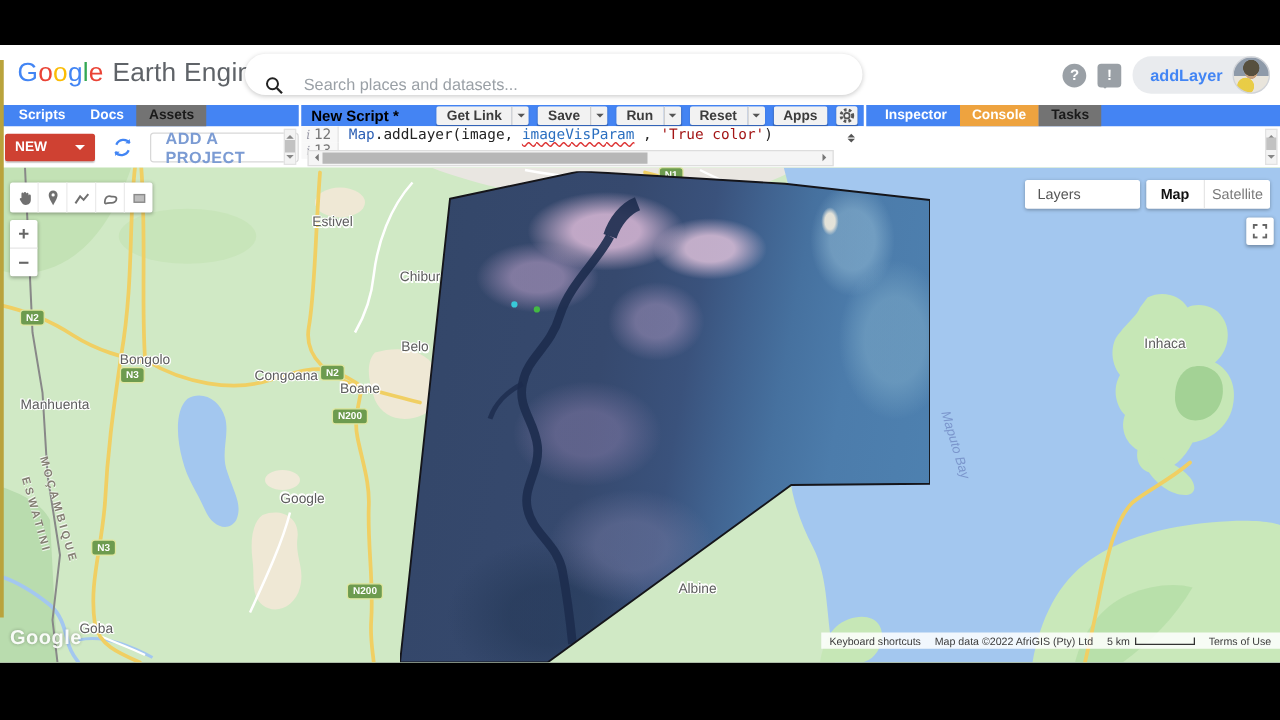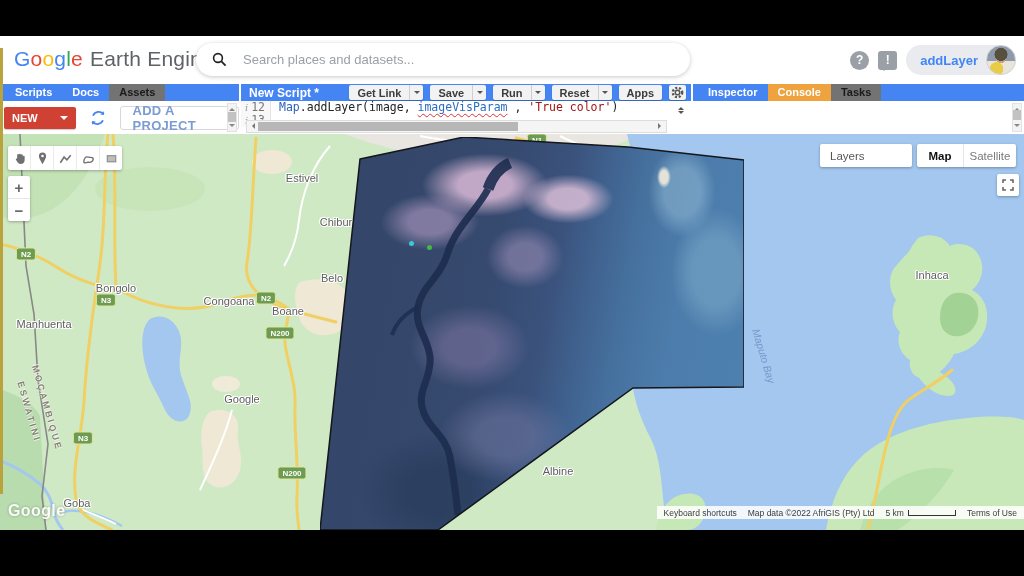--- a/index.html
+++ b/index.html
@@ -10,21 +10,21 @@
   .letterbox.bot{top:542px;height:34px;}
   .app{position:absolute;top:36px;left:0;width:1024px;height:494px;background:#fff;}
   .accent{position:absolute;left:0;top:48px;width:3px;height:446px;background:#b9a33c;z-index:9;}
 
   
   .hdr{position:relative;height:48px;background:#fff;}
   .logo{position:absolute;left:14px;top:11px;font-size:21px;letter-spacing:.2px;display:flex;align-items:baseline;}
   .logo .gl span{font-weight:500;}
   .logo .sfx{color:#5f6368;margin-left:7px;}
   .srch{position:absolute;left:196px;top:7px;width:494px;height:33px;background:#fff;border-radius:17px;
-        box-shadow:0 1px 4px rgba(0,0,0,.22);display:flex;align-items:center;}
+        box-shadow:0 1px 4px rgba(0,0,0,.22);display:flex;align-items:flex-end;}
   .srch svg{margin:0 14px 0 16px;}
   .srch input{border:none;outline:none;flex:1;font-size:13px;color:#333;font-family:"Liberation Sans",sans-serif;background:transparent;}
   .srch input::placeholder{color:#9aa0a6;}
   .hdr-right{position:absolute;right:8px;top:9px;height:30px;display:flex;align-items:center;gap:9px;}
   .ic-help,.ic-fb{width:19px;height:19px;background:#9aa0a6;color:#fff;font-size:12px;font-weight:bold;
         display:flex;align-items:center;justify-content:center;}
   .ic-help{border-radius:50%;}
   .ic-fb{border-radius:3px;position:relative;}
   .ic-fb:after{content:"";position:absolute;left:3px;bottom:-4px;border:3px solid transparent;border-top-color:#9aa0a6;}
   .user-pill{height:30px;background:#e9ebee;border-radius:16px;display:flex;align-items:center;padding-left:14px;gap:8px;}
@@ -55,21 +55,21 @@
   .btn-addproj{margin-left:12px;height:22px;border:1px solid #d8d8d8;border-radius:3px;background:#fff;
            color:#7b9bd3;font-size:13px;font-weight:bold;display:flex;align-items:center;padding:0 11px;letter-spacing:.3px;}
   .vscroll{position:absolute;right:2px;top:19px;bottom:2px;width:8px;background:#f3f3f3;border:1px solid #e2e2e2;}
   .vscroll .thumb{position:absolute;left:0;right:0;top:8px;height:10px;background:#c2c2c2;}
   .tri{width:0;height:0;border:3px solid transparent;margin:1px auto;}
   .tri.up{border-bottom-color:#888;margin-top:1px;}
   .tri.dn{border-top-color:#888;position:absolute;bottom:0;left:1px;}
 
   
   .mid-bar{height:17px;background:#4484f3;display:flex;align-items:center;padding:0 5px;}
-  .mid-title{color:#ffffff;font-size:12px;font-weight:bold;margin-right:auto;padding-left:3px;white-space:nowrap;}
+  .mid-title{color:#000000;font-size:12px;font-weight:bold;margin-right:auto;padding-left:3px;white-space:nowrap;}
   .ebtn{display:flex;height:15px;margin-left:7px;border-radius:2px;overflow:hidden;box-shadow:0 1px 1px rgba(0,0,0,.25);}
   .ebtn .lab{background:#f2f2f2;color:#3c3c3c;font-size:11px;font-weight:bold;display:flex;align-items:center;padding:0 8px;white-space:nowrap;}
   .ebtn .dd{background:#f2f2f2;border-left:1px solid #cfcfcf;width:13px;display:flex;align-items:center;justify-content:center;}
   .ebtn .dd i{width:0;height:0;border:3.5px solid transparent;border-top-color:#555;margin-top:3px;}
   .gearbtn{margin-left:7px;width:17px;height:15px;background:#f2f2f2;border-radius:2px;display:flex;align-items:center;justify-content:center;box-shadow:0 1px 1px rgba(0,0,0,.25);}
   .code{position:relative;height:33px;background:#fff;font-family:"DejaVu Sans Mono","Liberation Mono",monospace;font-size:11.5px;overflow:hidden;}
   .code-row{display:flex;height:13px;line-height:13px;}
   .gut{width:30px;background:#f8f8f8;border-right:1px solid #e4e4e4;color:#777;text-align:right;padding-right:5px;box-sizing:border-box;}
   .gut .gm{font-style:italic;color:#9a9aa8;font-family:"DejaVu Serif",serif;margin-right:3px;font-size:10px;}
   .code-txt{padding-left:8px;white-space:pre;}
@@ -312,21 +312,21 @@
           <path d="M256,4 C252,58 252,100 247,128 C243,152 263,167 288,176"></path>
           <path d="M290,176 C305,180 320,184 336,188"></path>
           <path d="M289,178 C287,190 283,202 286,216 C290,236 296,252 295,272 C294,302 299,332 297,362 C296,376 298,386 299,396"></path>
           <path d="M952,236 C936,250 918,258 906,268 C892,282 886,310 880,340 C876,362 872,378 868,396"></path>
           <path d="M0,110 C18,114 40,122 58,134 C80,148 100,152 118,156"></path>
           <path d="M516,4 C532,8 548,12 562,18"></path>
         </g>
       </svg>
 
       <div class="lbl-layer" id="lbl-layer">
-          <div class="map-label town" style="left: 266px; top: 44px; margin-left: 36px;">Estivel</div>
+          <div class="map-label town" style="left: 266px; top: 44px;">Estivel</div>
           <div class="map-label town" style="left: 336px; top: 88px;">Chibur</div>
           <div class="map-label town" style="left: 332px; top: 144px;">Belo</div>
           <div class="map-label town" style="left: 116px; top: 154px;">Bongolo</div>
           <div class="map-label town" style="left: 44px; top: 190px;">Manhuenta</div>
           <div class="map-label town" style="left: 229px; top: 167px;">Congoana</div>
           <div class="map-label town" style="left: 288px; top: 177px;">Boane</div>
           <div class="map-label town" style="left: 242px; top: 265px;">Google</div>
           <div class="map-label town" style="left: 77px; top: 369px;">Goba</div>
           <div class="map-label town" style="left: 558px; top: 337px;">Albine</div>
           <div class="map-label town" style="left: 932px; top: 141px;">Inhaca</div>

